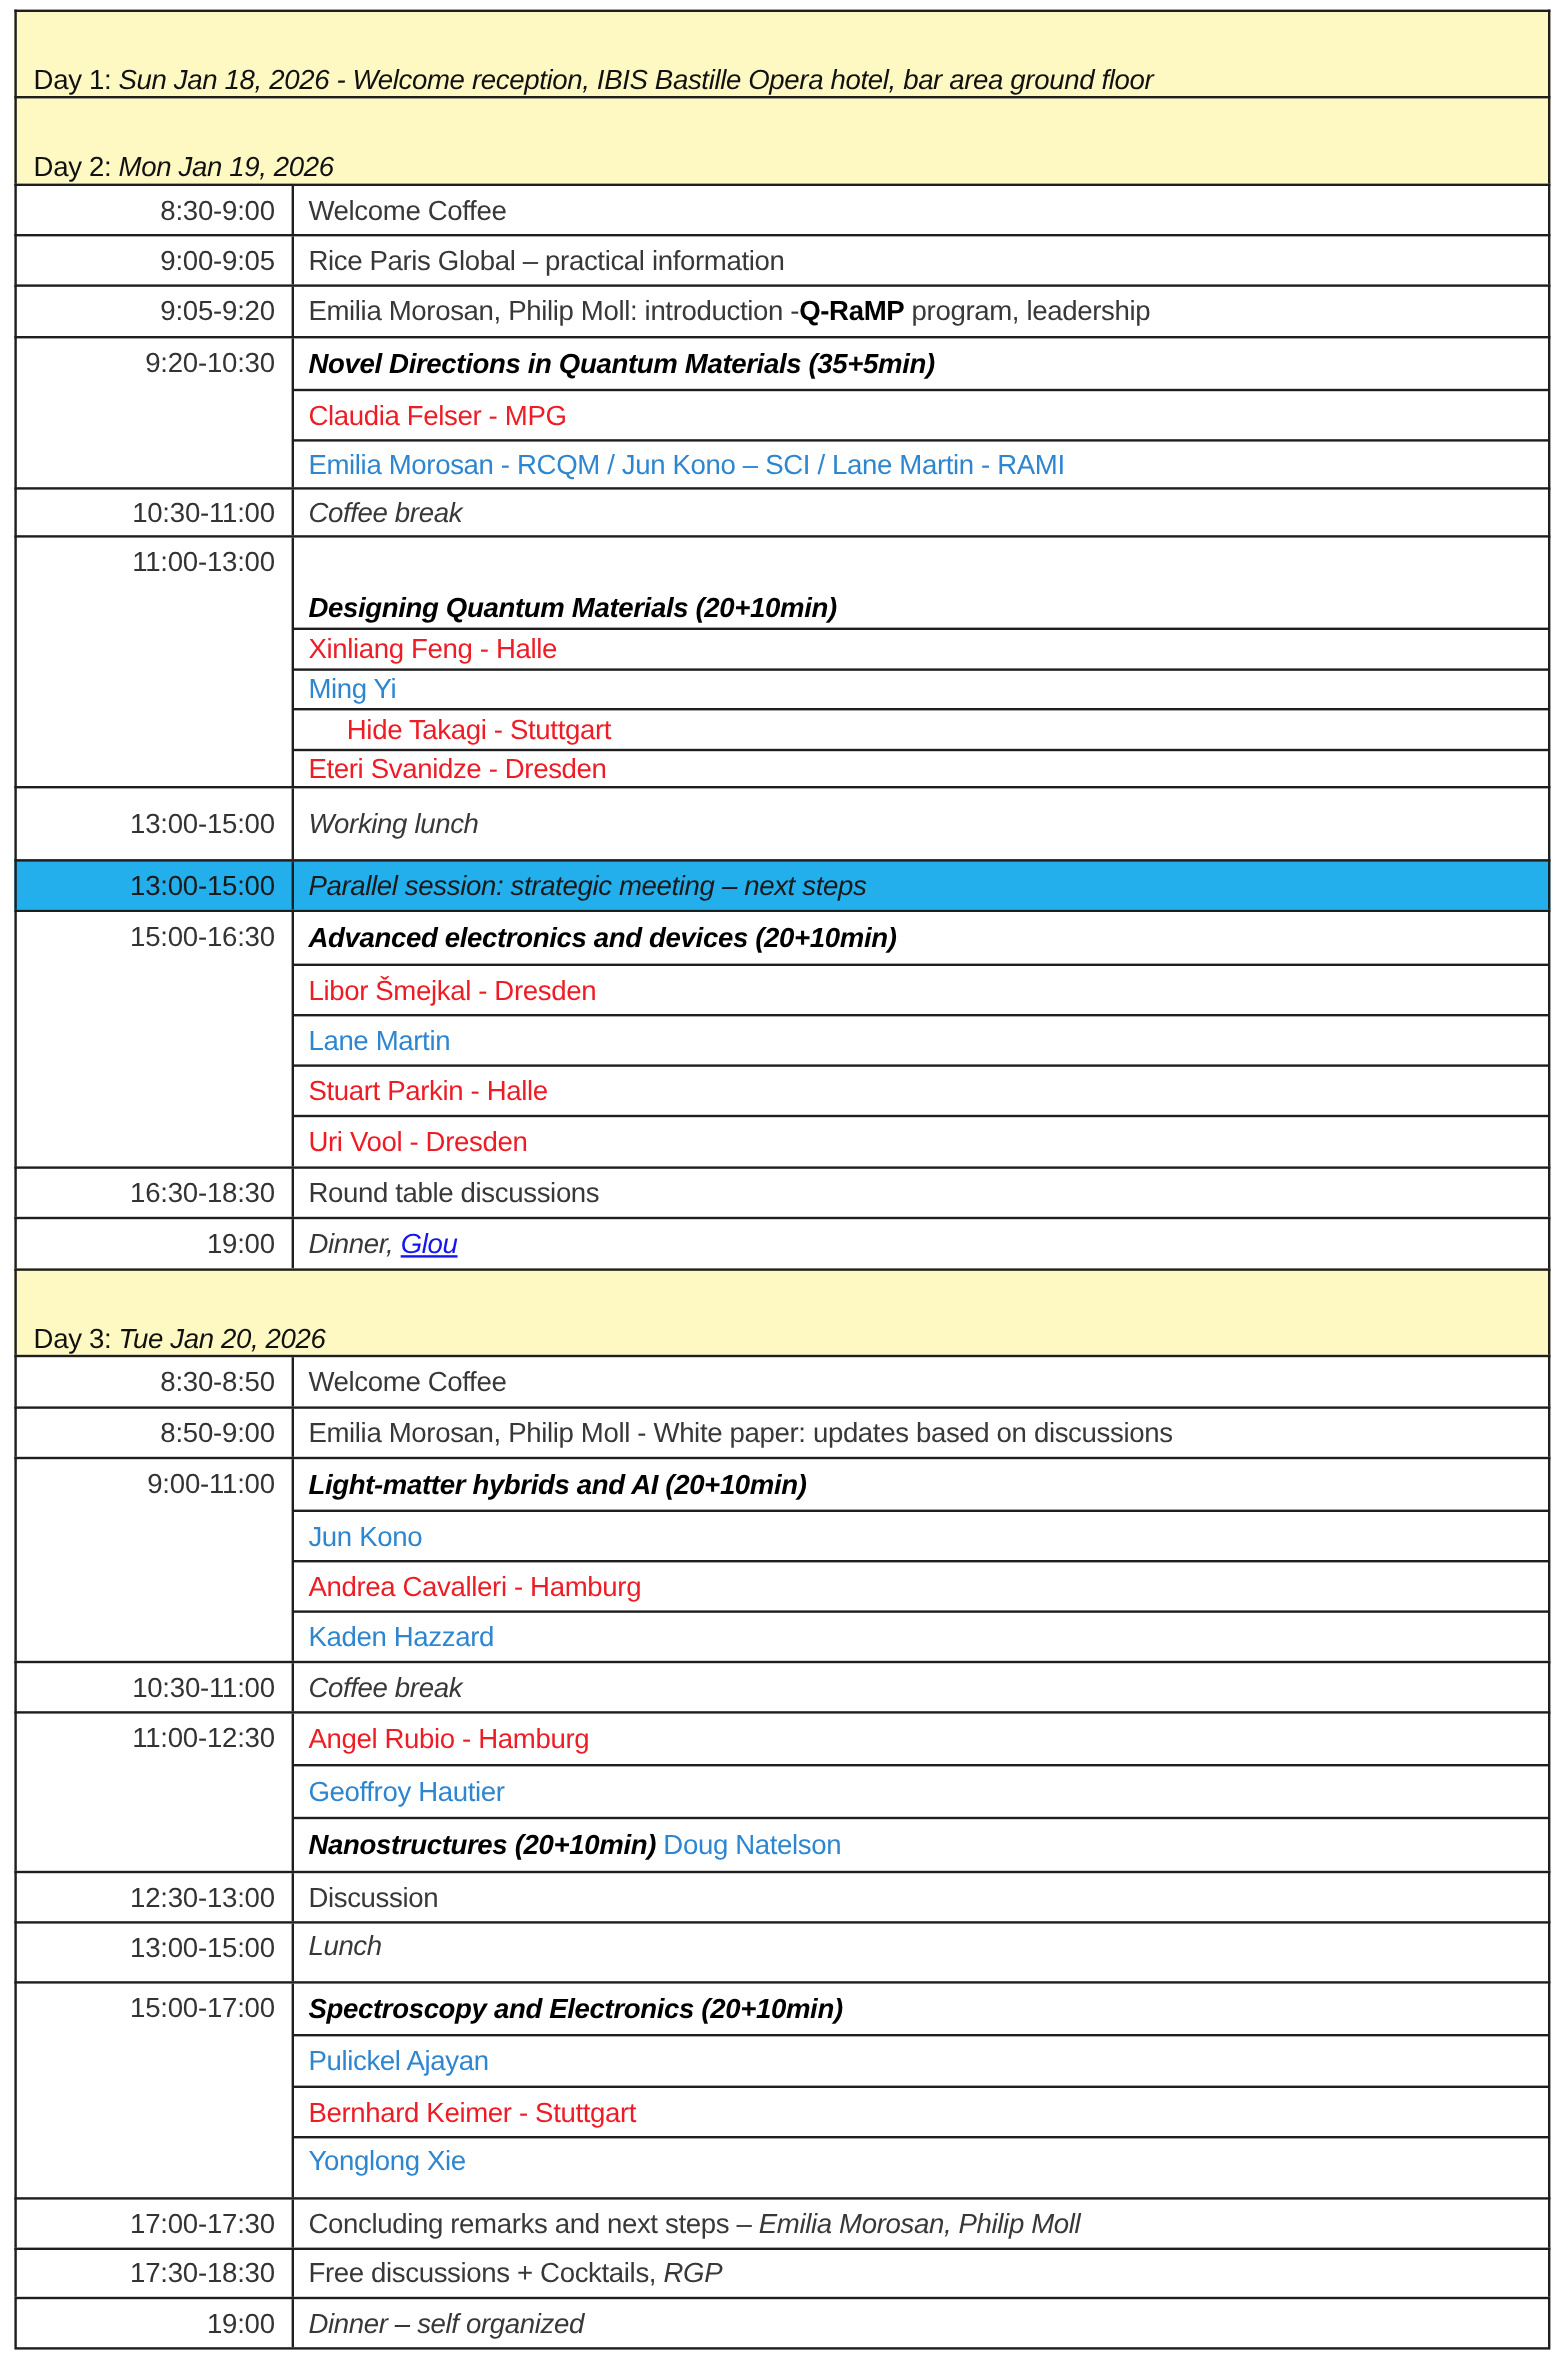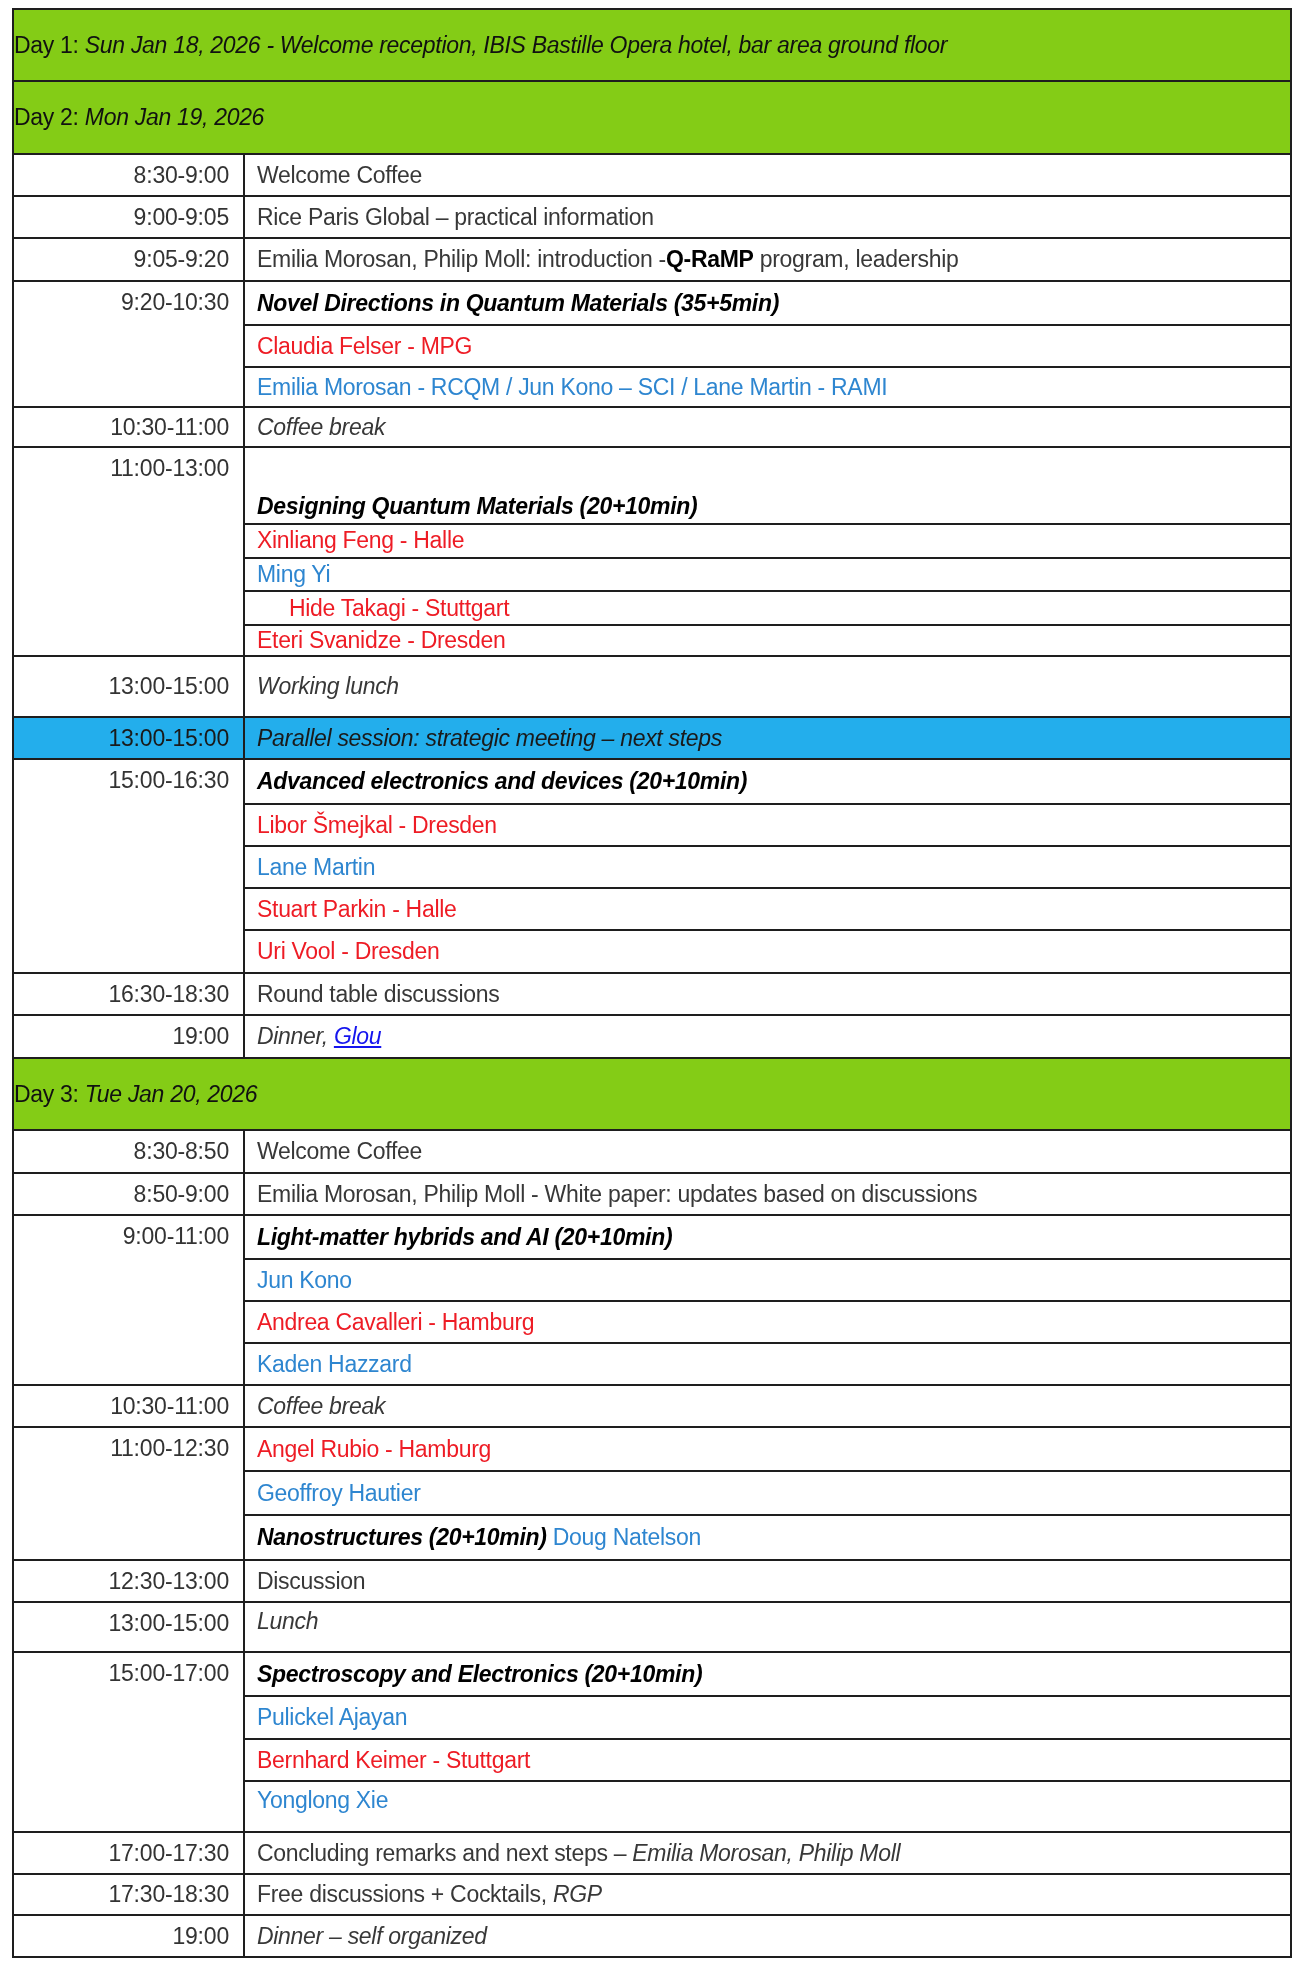--- a/index.html
+++ b/index.html
@@ -2,21 +2,21 @@
 <html><head>
 <meta charset="utf-8">
 <style>
   html, body { margin: 0; padding: 0; background: #ffffff; }
   body { width: 1306px; height: 1966px; position: relative; overflow: hidden;
          font-family: "Liberation Sans", "DejaVu Sans", sans-serif; }
   #agenda { position: absolute; left: 12px; top: 8px; width: 1280px; }
   .row { position: relative; display: flex; border-left: 2px solid #1e1e1e; border-right: 2px solid #1e1e1e;
          border-top: 2px solid #1e1e1e; box-sizing: border-box; }
   .row:last-child { border-bottom: 2px solid #1e1e1e; }
-  .day-header { background: #84cc16; align-items: center; 
+  .day-header { background: #fef9c3; align-items: flex-end; padding-left: 14px;
                 font-size: 23px; color: #111; letter-spacing: -0.3px; }
   .day-header .date { font-style: italic; }
   .time { width: 229px; flex: 0 0 229px; text-align: right; padding-right: 14px; box-sizing: border-box;
           font-size: 23px; color: #333; line-height: 40px; letter-spacing: -0.2px; }
   .cells { flex: 1; border-left: 2px solid #1e1e1e; display: flex; flex-direction: column; }
   .cell { display: flex; align-items: center; padding-left: 12px; font-size: 23px; color: #383838;
           border-top: 2px solid #1e1e1e; box-sizing: border-box; letter-spacing: -0.3px; white-space: nowrap; }
   .cell:first-child { border-top: none; text-align: center; }
   .cell.top { align-items: flex-start; padding-top: 5px; }
   .session { font-style: italic; color: #000; font-weight: bold; }

